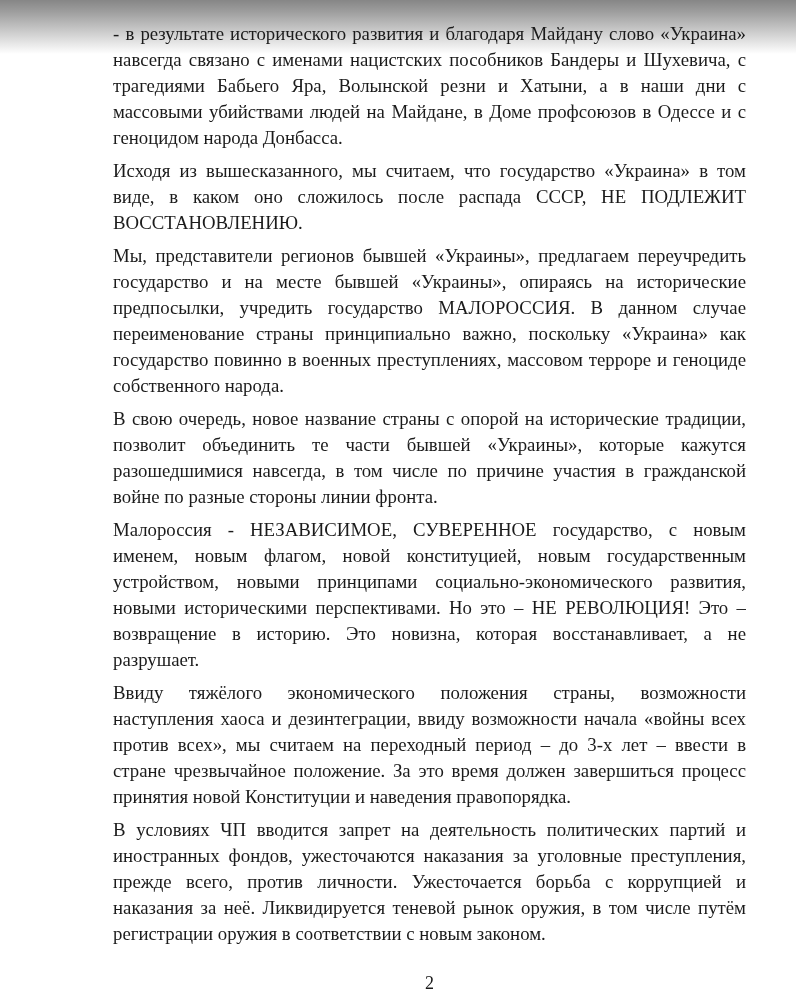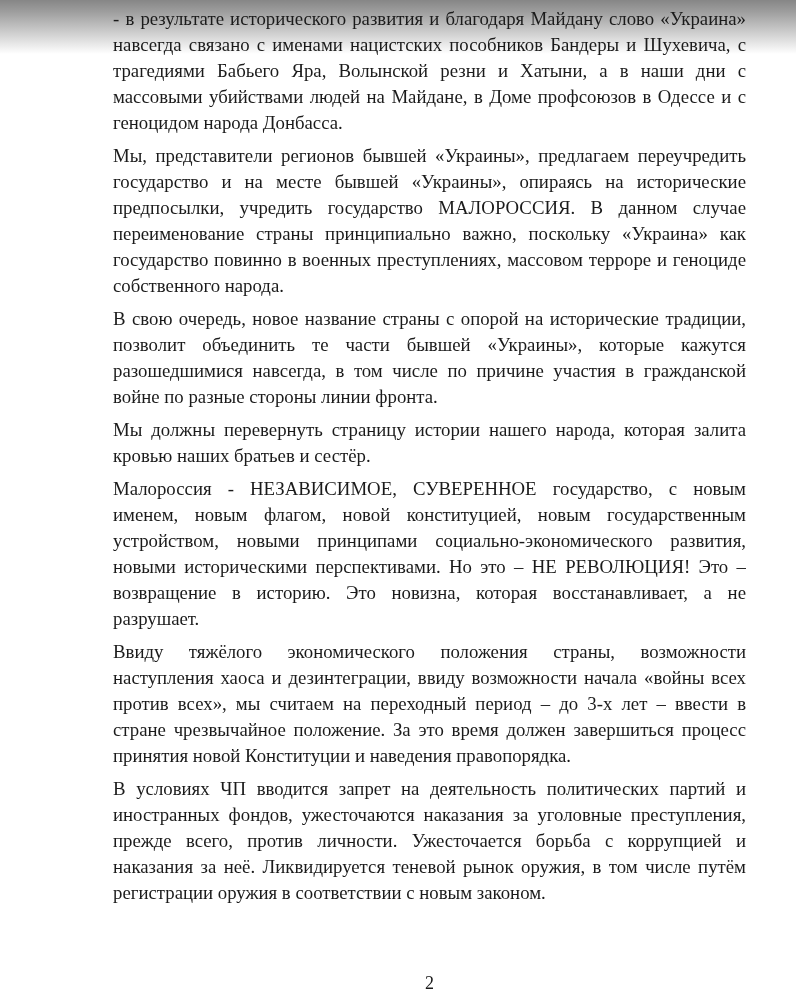--- a/index.html
+++ b/index.html
@@ -24,21 +24,21 @@
     background: linear-gradient(to bottom,
       #868686 0%,
       #9e9e9e 22%,
       #c7c7c7 55%,
       rgba(255,255,255,0) 100%);
     pointer-events: none;
   }
   .content {
     position: absolute;
     left: 113px;
-    top: 6px;
+    top: 21px;
     width: 633px;
     color: #1b1b1b;
   }
   .content p {
     margin: 0 0 7px 0;
     font-size: 18.8px;
     line-height: 26px;
     text-align: justify;
     text-align-last: left;
   }
@@ -58,26 +58,26 @@
 <body>
 
 <div class="page">
 
   <div class="top-shade"></div>
 
   <div class="content">
 
     <p><span>- в результате исторического развития и благодаря Майдану слово «Украина» навсегда связано с именами нацистских пособников Бандеры и Шухевича, с трагедиями Бабьего Яра, Волынской резни и Хатыни, а в наши дни с массовыми убийствами людей на Майдане, в Доме профсоюзов в Одессе и с геноцидом народа Донбасса.</span></p>
 
+    <p><span>Исходя из вышесказанного, мы считаем, что государство «Украина» в том виде, в каком оно сложилось после распада СССР, НЕ ПОДЛЕЖИТ ВОССТАНОВЛЕНИЮ.</span></p>
 
     <p><span>Мы, представители регионов бывшей «Украины», предлагаем переучредить государство и на месте бывшей «Украины», опираясь на исторические предпосылки, учредить государство </span><span class="run-bold">МАЛОРОССИЯ</span><span>. В данном случае переименование страны принципиально важно, поскольку «Украина» как государство повинно в военных преступлениях, массовом терроре и геноциде собственного народа.</span></p>
 
     <p><span>В свою очередь, новое название страны с опорой на исторические традиции, позволит объединить те части бывшей «Украины», которые кажутся разошедшимися навсегда, в том числе по причине участия в гражданской войне по разные стороны линии фронта.</span></p>
 
-    <p><span>Мы должны перевернуть страницу истории нашего народа, которая залита кровью наших братьев и сестёр.</span></p>
 
     <p><span>Малороссия - НЕЗАВИСИМОЕ, СУВЕРЕННОЕ государство, с новым именем, новым флагом, новой конституцией, новым государственным устройством, новыми принципами социально-экономического развития, новыми историческими перспективами. Но это – НЕ РЕВОЛЮЦИЯ! Это – возвращение в историю. Это новизна, которая восстанавливает, а не разрушает.</span></p>
 
     <p><span>Ввиду тяжёлого экономического положения страны, возможности наступления хаоса и дезинтеграции, ввиду возможности начала «войны всех против всех»</span><span class="run-underline">,</span><span> мы считаем на переходный период – до 3-х лет – ввести в стране чрезвычайное положение. За это время должен завершиться процесс принятия новой Конституции и наведения правопорядка.</span></p>
 
     <p><span>В условиях ЧП вводится запрет на деятельность политических партий и иностранных фондов, ужесточаются наказания за уголовные преступления, прежде всего, против личности. Ужесточается борьба с коррупцией и наказания за неё. Ликвидируется теневой рынок оружия, в том числе путём регистрации оружия в соответствии с новым законом.</span></p>
 
   </div>
 
   <div class="page-number">2</div>

